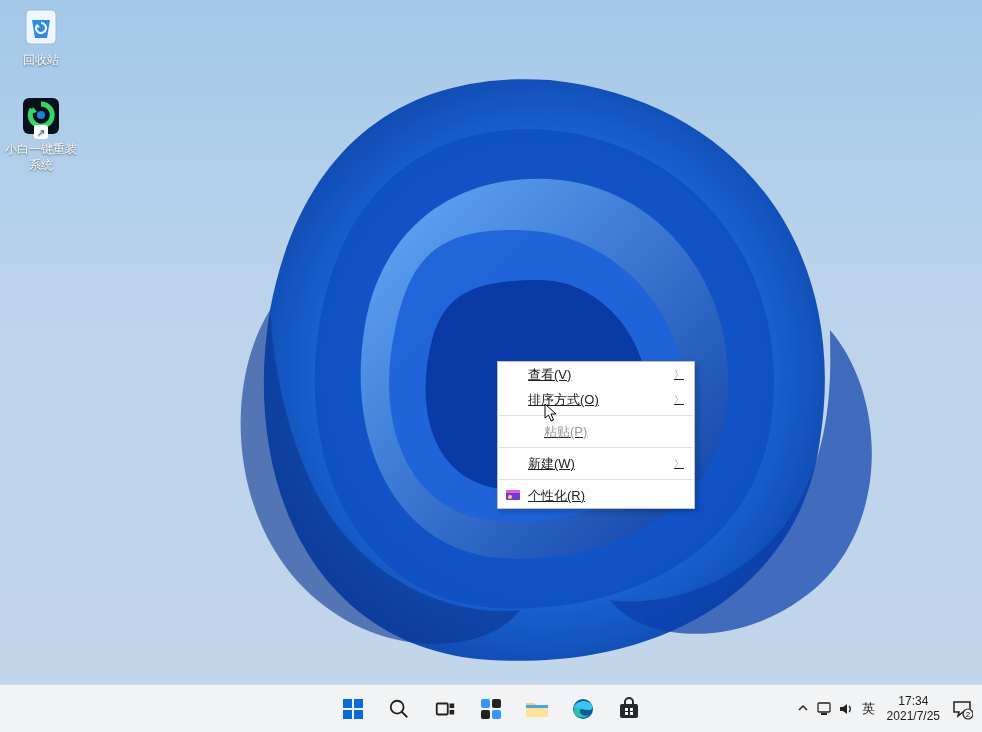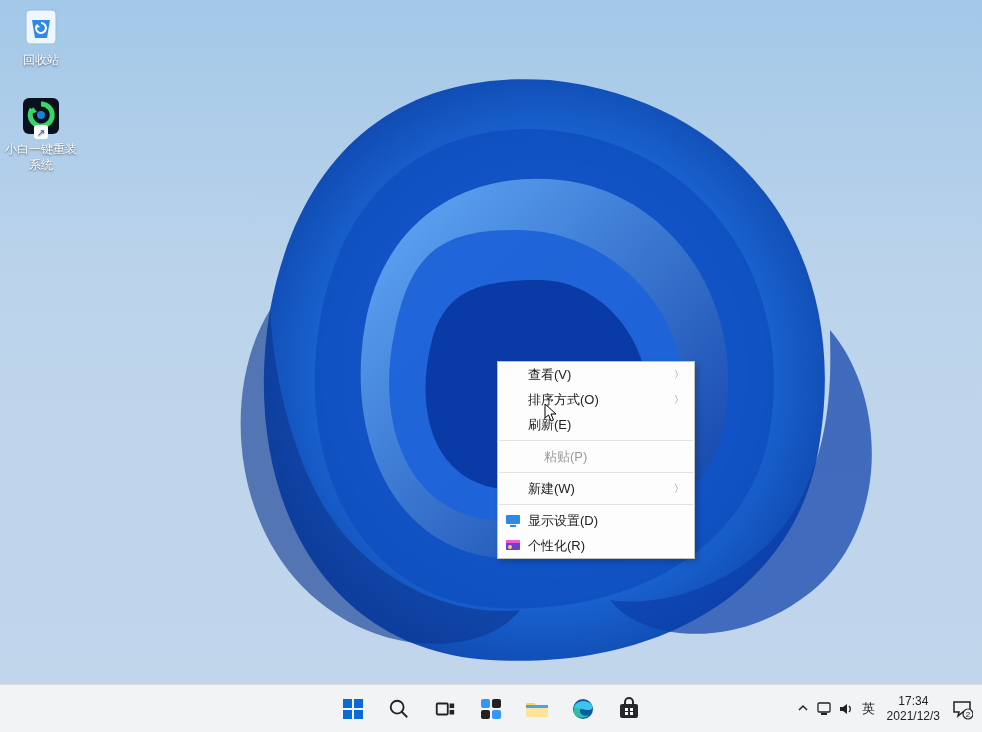--- a/index.html
+++ b/index.html
@@ -205,51 +205,39 @@
         <path d="M21 9 a11 11 0 1 1 -9 5" fill="none" stroke="#3bd46a" stroke-width="5"></path>
         <path d="M13 12 l-3 7 l7 -2 z" fill="#3bd46a"></path>
         <circle cx="21" cy="20" r="4" fill="#1c80d6"></circle>
       </svg>
       <span class="shortcut-arrow">↗</span>
     </div>
     <div class="label">小白一键重装系统</div>
   </div>
 </div>
 
-<div class="context-menu" style="left:497px; top:361px;">
+<div class="context-menu" style="left:497px; top:361px;text-decoration:underline;">
   <div class="row">
     <span>查看(V)</span>
     <span class="chev">〉</span>
   </div>
   <div class="row">
     <span>排序方式(O)</span>
     <span class="chev">〉</span>
-  </div>
-  <div class="row">
-    <span>刷新(E)</span>
   </div>
   <hr>
   <div class="row disabled">
     <span>粘贴(P)</span>
   </div>
   <hr>
   <div class="row">
     <span>新建(W)</span>
     <span class="chev">〉</span>
   </div>
   <hr>
-  <div class="row">
-    <span class="lead-ico">
-      <svg width="16" height="16" viewBox="0 0 16 16">
-          <rect x="1" y="2" width="14" height="9" rx="1" fill="#2e8ae6"></rect>
-          <rect x="5" y="12" width="6" height="2" fill="#2e8ae6"></rect>
-        </svg>
-    </span>
-    <span>显示设置(D)</span>
-  </div>
   <div class="row">
     <span class="lead-ico">
       <svg width="16" height="16" viewBox="0 0 16 16">
           <rect x="1" y="2" width="14" height="10" rx="1" fill="#6a3fd6"></rect>
           <rect x="1" y="2" width="14" height="3" fill="#e85bd0"></rect>
           <circle cx="5" cy="9" r="2" fill="#ffd24d"></circle>
         </svg>
     </span>
     <span>个性化(R)</span>
   </div>
@@ -332,21 +320,21 @@
       <svg width="16" height="16" viewBox="0 0 16 16">
         <path d="M2 6 L5 6 L9 3 L9 13 L5 10 L2 10 Z" fill="#222"></path>
         <path d="M11 5 a4 4 0 0 1 0 6" fill="none" stroke="#222" stroke-width="1.3"></path>
       </svg>
     </div>
     <div class="ime">
       <span>英</span>
     </div>
     <div class="datetime">
       <div>17:34</div>
-      <div>2021/12/3</div>
+      <div>2021/7/25</div>
     </div>
     <div class="notif">
       <svg width="22" height="22" viewBox="0 0 22 22">
         <path d="M3 4 L19 4 L19 14 L12 14 L7 18 L8 14 L3 14 Z" fill="none" stroke="#222" stroke-width="1.5"></path>
         <circle cx="17" cy="16" r="5" fill="#f2f3f4" stroke="#222" stroke-width="1.2"></circle>
         <text x="17" y="19" font-size="8" text-anchor="middle" fill="#222">2</text>
       </svg>
     </div>
   </div>
 </div>

